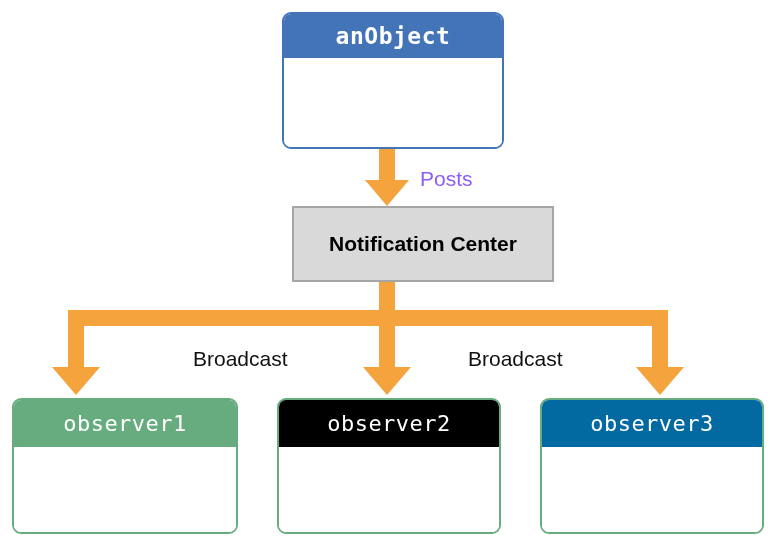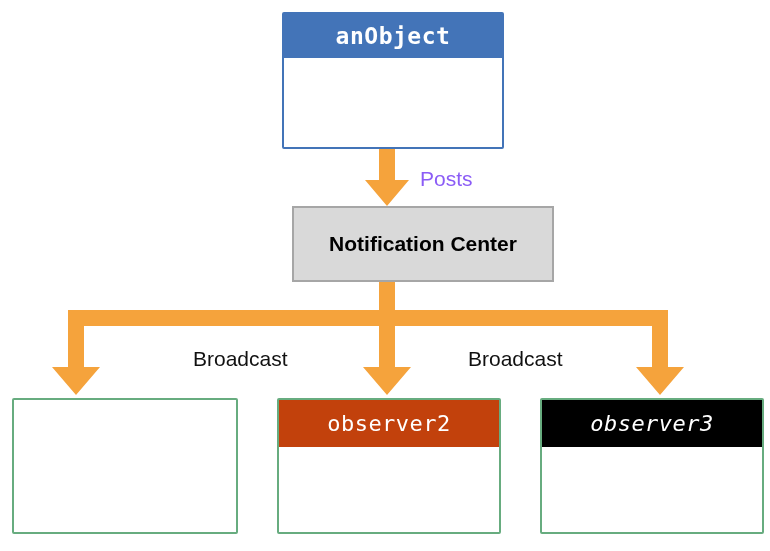--- a/index.html
+++ b/index.html
@@ -14,21 +14,21 @@
     height: 551px;
     background: #ffffff;
     overflow: hidden;
     font-family: "Liberation Sans", sans-serif;
   }
 
   
   .node {
     position: absolute;
     box-sizing: border-box;
-    border-radius: 2px;
+    border-radius: 9px;
     overflow: hidden;
     background: #ffffff;
   }
   .node .node-header {
     box-sizing: border-box;
     width: 100%;
     display: flex;
     align-items: center;
     justify-content: center;
     font-family: "DejaVu Sans Mono", "Liberation Mono", monospace;
@@ -155,26 +155,27 @@
 
   <div class="edge-label" id="label-posts" style="color: #8b5cf6;">Posts</div>
 
   <div id="node-notification-center" style="background-color: rgb(217, 217, 217); border-color: rgb(166, 166, 166); margin-left: 36px;">Notification Center</div>
 
   <div class="edge-label" id="label-broadcast-1" style="color: rgb(17, 17, 17);">Broadcast</div>
 
   <div class="edge-label" id="label-broadcast-2" style="color: rgb(17, 17, 17);">Broadcast</div>
 
   <div class="node node-observer" id="node-observer1" style="border-color: rgb(103, 172, 127);">
+    <div class="node-header" style="background-color: rgb(103, 172, 127);">observer1</div>
     <div class="node-body"></div>
   </div>
 
   <div class="node node-observer" id="node-observer2" style="border-color: rgb(103, 172, 127);">
-    <div class="node-header" style="background-color: #c2410c;">observer2</div>
+    <div class="node-header" style="background-color: #000000;">observer2</div>
     <div class="node-body"></div>
   </div>
 
   <div class="node node-observer" id="node-observer3" style="border-color: rgb(103, 172, 127);">
-    <div class="node-header" style="background-color: #000000; font-style: italic;">observer3</div>
+    <div class="node-header" style="background-color: #0369a1;">observer3</div>
     <div class="node-body"></div>
   </div>
 
 </div>
 
 </body></html>

